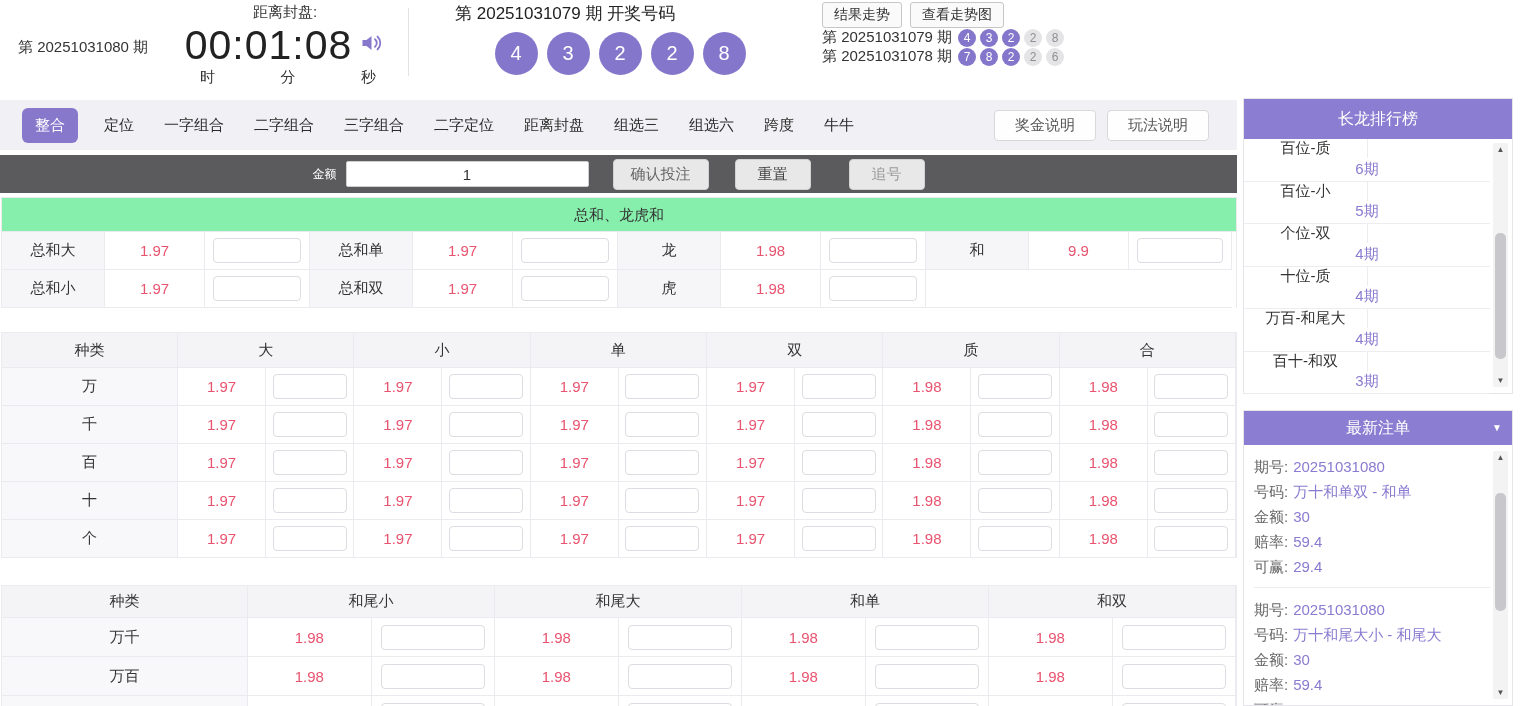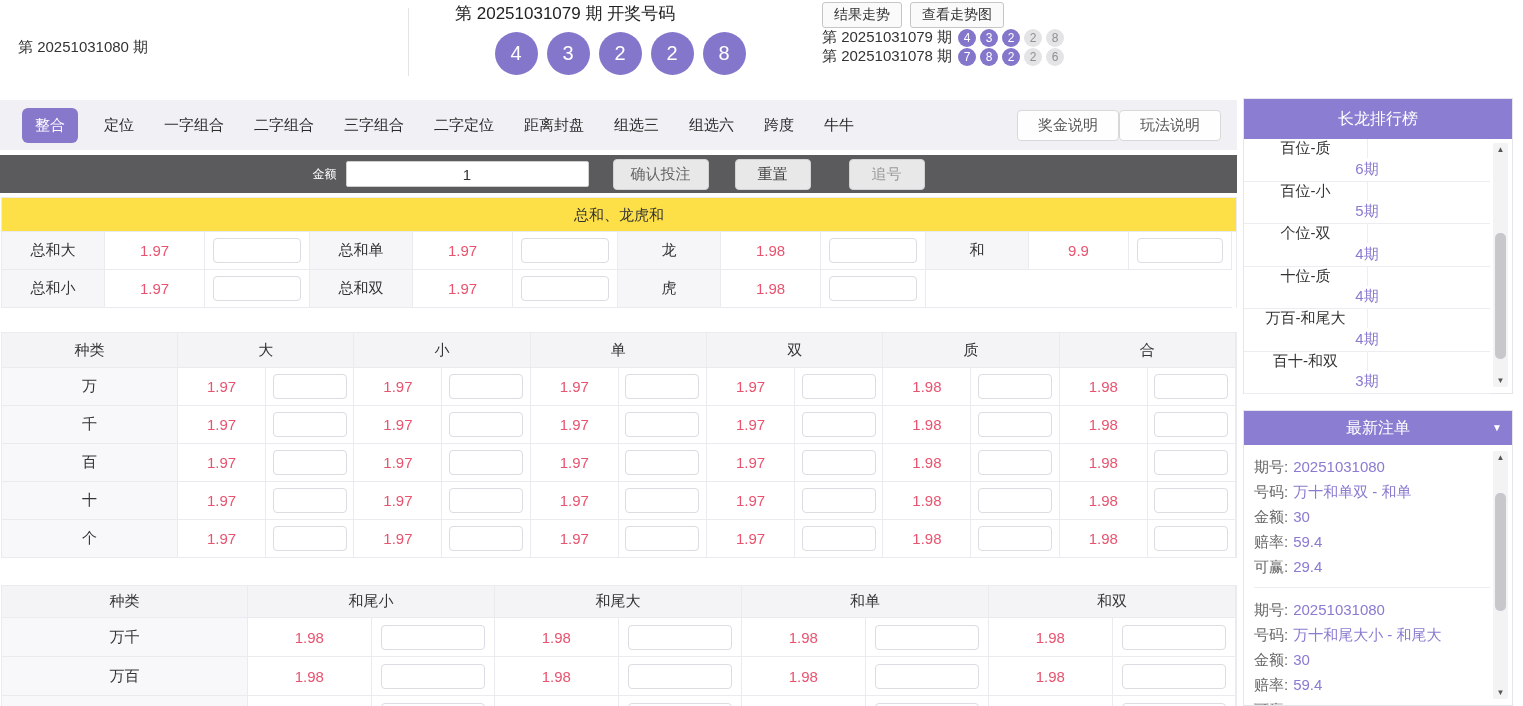--- a/index.html
+++ b/index.html
@@ -32,21 +32,21 @@
   .ball-sm { width:18px; height:18px; border-radius:50%; font-size:12px;
     display:flex; align-items:center; justify-content:center; }
   .ball-sm.hl { background:#8477cb; color:#fff; }
   .ball-sm.dim { background:#e4e4e6; color:#8f8f93; }
 
   
   .navrow { position:absolute; left:0; top:100px; width:1237px; height:50px; background:#f0f0f5;
     display:flex; align-items:center; padding-left:22px; }
   .tab { font-size:15px; color:#2b2b2b; margin-right:30px; cursor:pointer; white-space:nowrap; }
   .tab.active { background:#8878cc; color:#fff; border-radius:6px; padding:8px 13px; margin-right:26px; }
-  .nav-right { margin-left:auto; display:flex; gap:0; margin-right:16px; }
+  .nav-right { margin-left:auto; display:flex; gap:11px; margin-right:28px; }
   .info-btn { font-size:15px; color:#555; background:#fefefe; border:1px solid #d8d8d8;
     border-radius:4px; padding:5px 20px; cursor:pointer; }
 
   
   .toolbar { position:absolute; left:0; top:155px; width:1237px; height:38px; background:#5b5b5d;
     display:flex; align-items:center; justify-content:center; }
   .amount-label { color:#fff; font-size:12px; margin-right:9px; }
   .amount-input { width:243px; height:26px; border:1px solid #cfcfcf; border-radius:2px;
     text-align:center; font-size:15px; color:#333; margin-right:24px; }
   .tb-btn { font-size:15px; background:#e8e8e8; border:1px solid #d2d2d2; border-radius:4px;
@@ -59,21 +59,21 @@
   .odds { color:#e8536f; }
   .cell { display:flex; align-items:center; justify-content:center; font-size:15px;
     border-right:1px solid #eaeaef; border-bottom:1px solid #eaeaef; background:#fff; }
   .cell.lbl { background:#f6f6f9; color:#333; }
   .cell.th { background:#f4f4f7; color:#333; }
   input.bet { width:85%; max-width:96px; height:25px; border:1px solid #dcdce2; border-radius:4px;
     background:#fff; }
 
   
   .sum-section { position:absolute; left:1px; top:197px; width:1236px; border:1px solid #eaeaef; border-bottom:none; }
-  .sec-title { height:34px; line-height:34px; text-align:center; background:#fde047;
+  .sec-title { height:34px; line-height:34px; text-align:center; background:#86efac;
     font-size:15px; color:#333; border-bottom:1px solid #eaeaef; }
   .sum-grid { display:grid; grid-template-columns:103px 100px 105px 103px 100px 105px 103px 100px 105px 103px 100px 103px;
     grid-auto-rows:38px; }
   .sum-empty { grid-column:span 3; border-bottom:1px solid #eaeaef; background:#fff; }
 
   
   .pos-table { position:absolute; left:1px; top:332px; width:1236px; border:1px solid #eaeaef; border-bottom:none; }
   .pos-head, .pos-row { display:grid; grid-template-columns:176px repeat(12,1fr); }
   .pos-head { grid-auto-rows:35px; }
   .pos-row  { grid-auto-rows:38px; }
@@ -116,20 +116,38 @@
   .bet-line { font-size:15px; line-height:25px; white-space:nowrap; }
   .bet-label { color:#666; }
   .bet-value { color:#8a7ad0; margin-left:5px; }
 </style>
 </head>
 <body>
 
 <div class="topbar">
   <div class="issue-now">第 20251031080 期</div>
 
+  <div class="countdown">
+    <div class="cd-label">距离封盘:</div>
+    <div class="cd-timewrap">
+      <span class="cd-time">00:01:08</span>
+      <span class="speaker-icon">
+        <svg width="27" height="24" viewBox="0 0 24 24">
+          <path d="M3 9v6h4l5 4V5L7 9H3z" fill="#8878cc"></path>
+          <path d="M15.5 8.2a5 5 0 0 1 0 7.6" stroke="#8878cc" stroke-width="1.8" fill="none" stroke-linecap="round"></path>
+          <path d="M18 5.5a9 9 0 0 1 0 13" stroke="#8878cc" stroke-width="1.8" fill="none" stroke-linecap="round"></path>
+        </svg>
+      </span>
+    </div>
+    <div class="cd-units">
+      <span>时</span>
+      <span>分</span>
+      <span>秒</span>
+    </div>
+  </div>
 
   <div class="top-divider"></div>
 
   <div class="draw">
     <div class="draw-title">第 20251031079 期  开奖号码</div>
     <div class="draw-balls">
       <div class="ball-lg">4</div>
       <div class="ball-lg">3</div>
       <div class="ball-lg">2</div>
       <div class="ball-lg">2</div>

